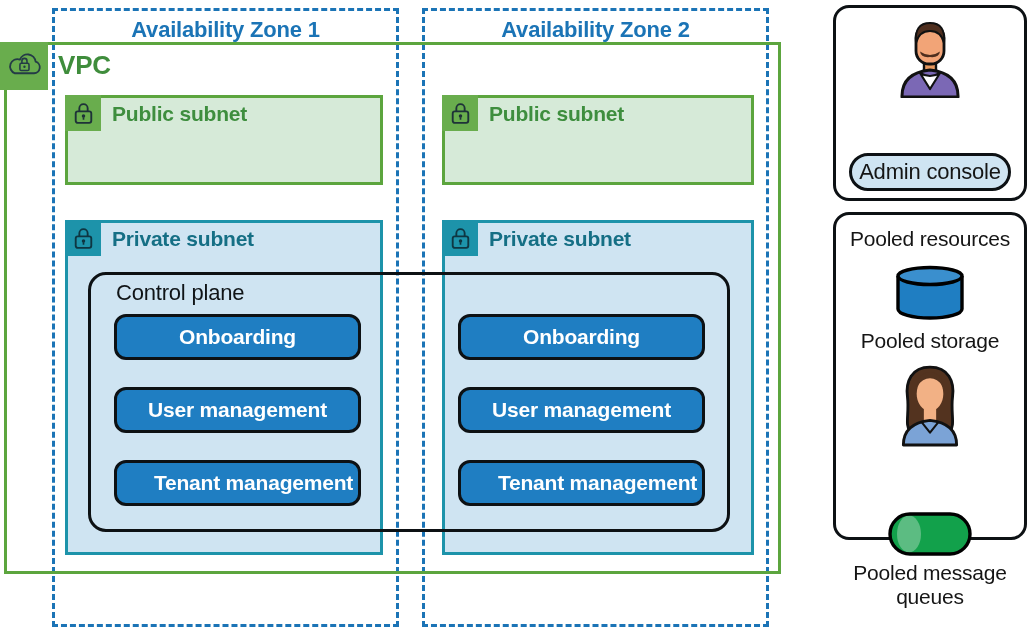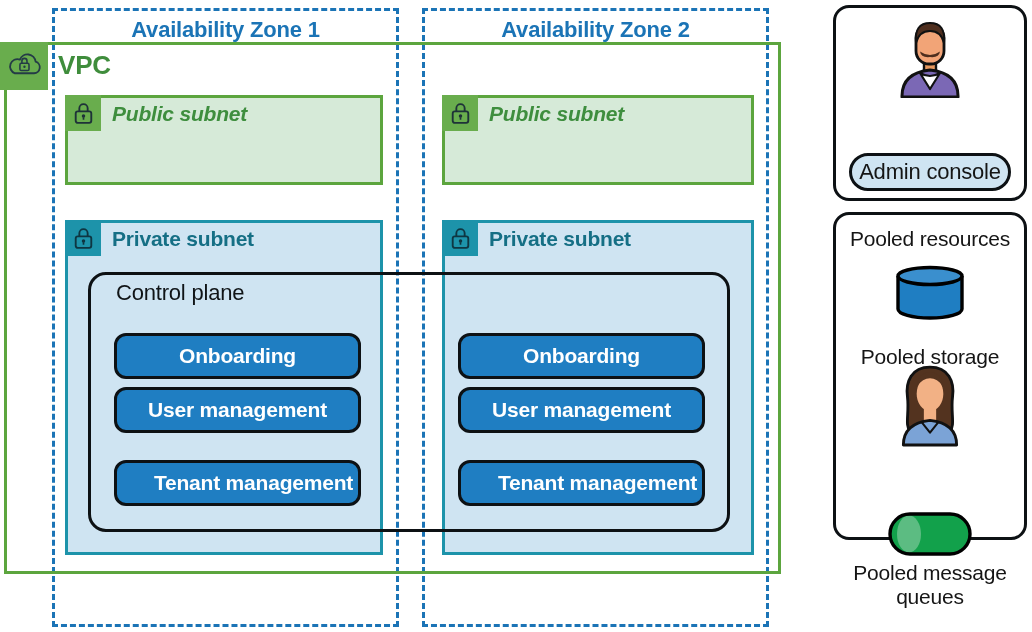--- a/index.html
+++ b/index.html
@@ -22,41 +22,41 @@
   .vpc-label { position:absolute; left:58px; top:50px; color:#3f8d3c;
                font-weight:bold; font-size:26px; z-index:3; }
 
   
   .subnet { position:absolute; z-index:3; }
   .subnet .icon-sq { position:absolute; left:-3px; top:-3px; width:36px; height:36px;
                      display:flex; align-items:center; justify-content:center; }
   .subnet .subnet-label { position:absolute; left:44px; top:4px; font-weight:bold; font-size:21px; }
   .public { background:#d6ead8; border:3px solid #5ca53e; }
   .public .icon-sq { background:#69ad4d; }
-  .public .subnet-label { color:#3e8e3e;font-style:italic; }
+  .public .subnet-label { color:#3e8e3e; }
   .pub1 { left:65px; top:95px; width:318px; height:90px; }
   .pub2 { left:442px; top:95px; width:312px; height:90px; }
   .private { background:#cfe4f2; border:3px solid #1d93aa; }
   .private .icon-sq { background:#1d93aa; }
   .private .subnet-label { color:#156f85; }
   .priv1 { left:65px; top:220px; width:318px; height:335px; }
   .priv2 { left:442px; top:220px; width:312px; height:335px; }
 
   
   .control-plane { position:absolute; left:88px; top:272px; width:642px; height:260px;
                    border:3px solid #0d1114; border-radius:18px; z-index:4; background:transparent; }
   .cp-label { position:absolute; left:116px; top:280px; font-size:22px; color:#101417; z-index:5; }
 
   
   .svc { position:absolute; width:247px; height:46px; background:#1f7ec2;
          border:3px solid #0d1114; border-radius:12px; z-index:5;
          display:flex; align-items:center; justify-content:center;
          color:#ffffff; font-weight:bold; font-size:21px; }
   .c1 { left:114px; } .c2 { left:458px; }
-  .r1 { top:314px;margin-top:19px; } .r2 { top:387px; } .r3 { top:460px;padding-left:32px; }
+  .r1 { top:314px; } .r2 { top:387px; } .r3 { top:460px;padding-left:32px; }
 
   
   .legend-box { position:absolute; left:833px; width:194px; background:#ffffff;
                 border:3px solid #0d1114; border-radius:16px; z-index:3; }
   .box-admin { top:5px; height:196px; }
   .box-pooled { top:212px; height:328px;padding-left:48px; }
   .legend-text { position:absolute; left:0; width:100%; text-align:center;
                  font-size:21px; color:#151515; line-height:1.15; }
   .center-x { position:absolute; left:50%; transform:translateX(-50%); }
   .console-pill { position:absolute; left:50%; transform:translateX(-50%); top:145px;
@@ -160,21 +160,21 @@
 
   <div class="legend-box box-pooled">
     <div class="legend-text" style="top:12px;">Pooled resources</div>
 
     <div class="center-x" style="top:50px;">
       <svg width="72" height="56" viewBox="0 0 72 56" fill="none">
         <path d="M4 11 v33 a32 9 0 0 0 64 0 V11" fill="#1f7ec2" stroke="#000" stroke-width="3.4"></path>
         <ellipse cx="36" cy="11" rx="32" ry="8.5" fill="#3a8fce" stroke="#000" stroke-width="3.4"></ellipse>
       </svg>
     </div>
-    <div class="legend-text" style="top:130px;text-align:center;">Pooled storage</div>
+    <div class="legend-text" style="top:114px;text-align:center;">Pooled storage</div>
 
     <div class="center-x" style="top:148px;">
       <svg width="80" height="84" viewBox="0 0 76 82" fill="none">
         <path d="M38 4 C20 4 14 18 16 33 C18 50 13 60 19 68 L57 68 C63 60 58 50 60 33 C62 18 56 4 38 4 Z" fill="#53331f" stroke="#111" stroke-width="2.8" stroke-linejoin="round"></path>
         <path d="M32 44 h12 v12 h-12 Z" fill="#f2b185"></path>
         <ellipse cx="38" cy="30" rx="13" ry="17" fill="#f2b185"></ellipse>
         <path d="M25 23 Q27 9 38 9 Q49 9 51 23 Q45 15 38 15 Q31 15 25 23 Z" fill="#53331f"></path>
         <path d="M12 80 Q12 59 38 56 Q64 59 64 80 Z" fill="#7ba3d6" stroke="#111" stroke-width="2.8" stroke-linejoin="round"></path>
         <path d="M30 58 L38 68 L46 58" stroke="#111" stroke-width="2" stroke-linejoin="round"></path>
       </svg>

